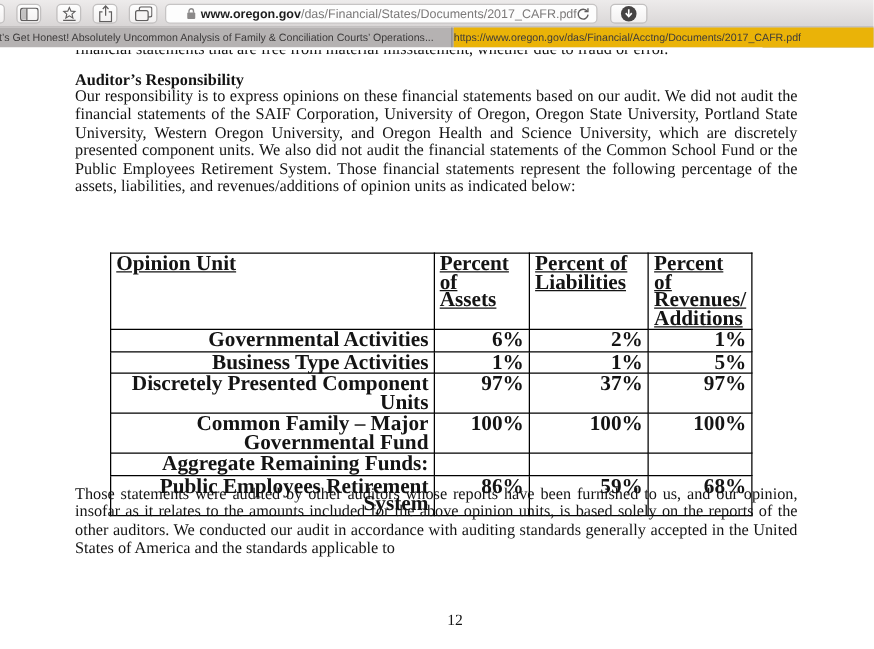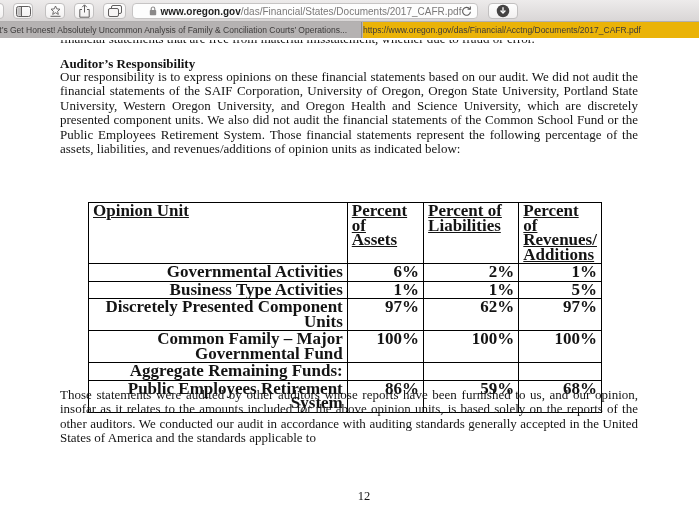--- a/index.html
+++ b/index.html
@@ -195,21 +195,21 @@
         </tr>
         <tr>
           <td class="lbl"><span class="label">Business Type Activities</span></td>
           <td class="val">1%</td>
           <td class="val">1%</td>
           <td class="val">5%</td>
         </tr>
         <tr>
           <td class="lbl"><span class="label">Discretely Presented Component Units</span></td>
           <td class="val">97%</td>
-          <td class="val">62%</td>
+          <td class="val">37%</td>
           <td class="val">97%</td>
         </tr>
         <tr>
           <td class="lbl"><span class="label">Common Family – Major Governmental Fund</span></td>
           <td class="val">100%</td>
           <td class="val">100%</td>
           <td class="val">100%</td>
         </tr>
         <tr>
           <td class="lbl"><span class="label">Aggregate Remaining Funds:</span></td>

